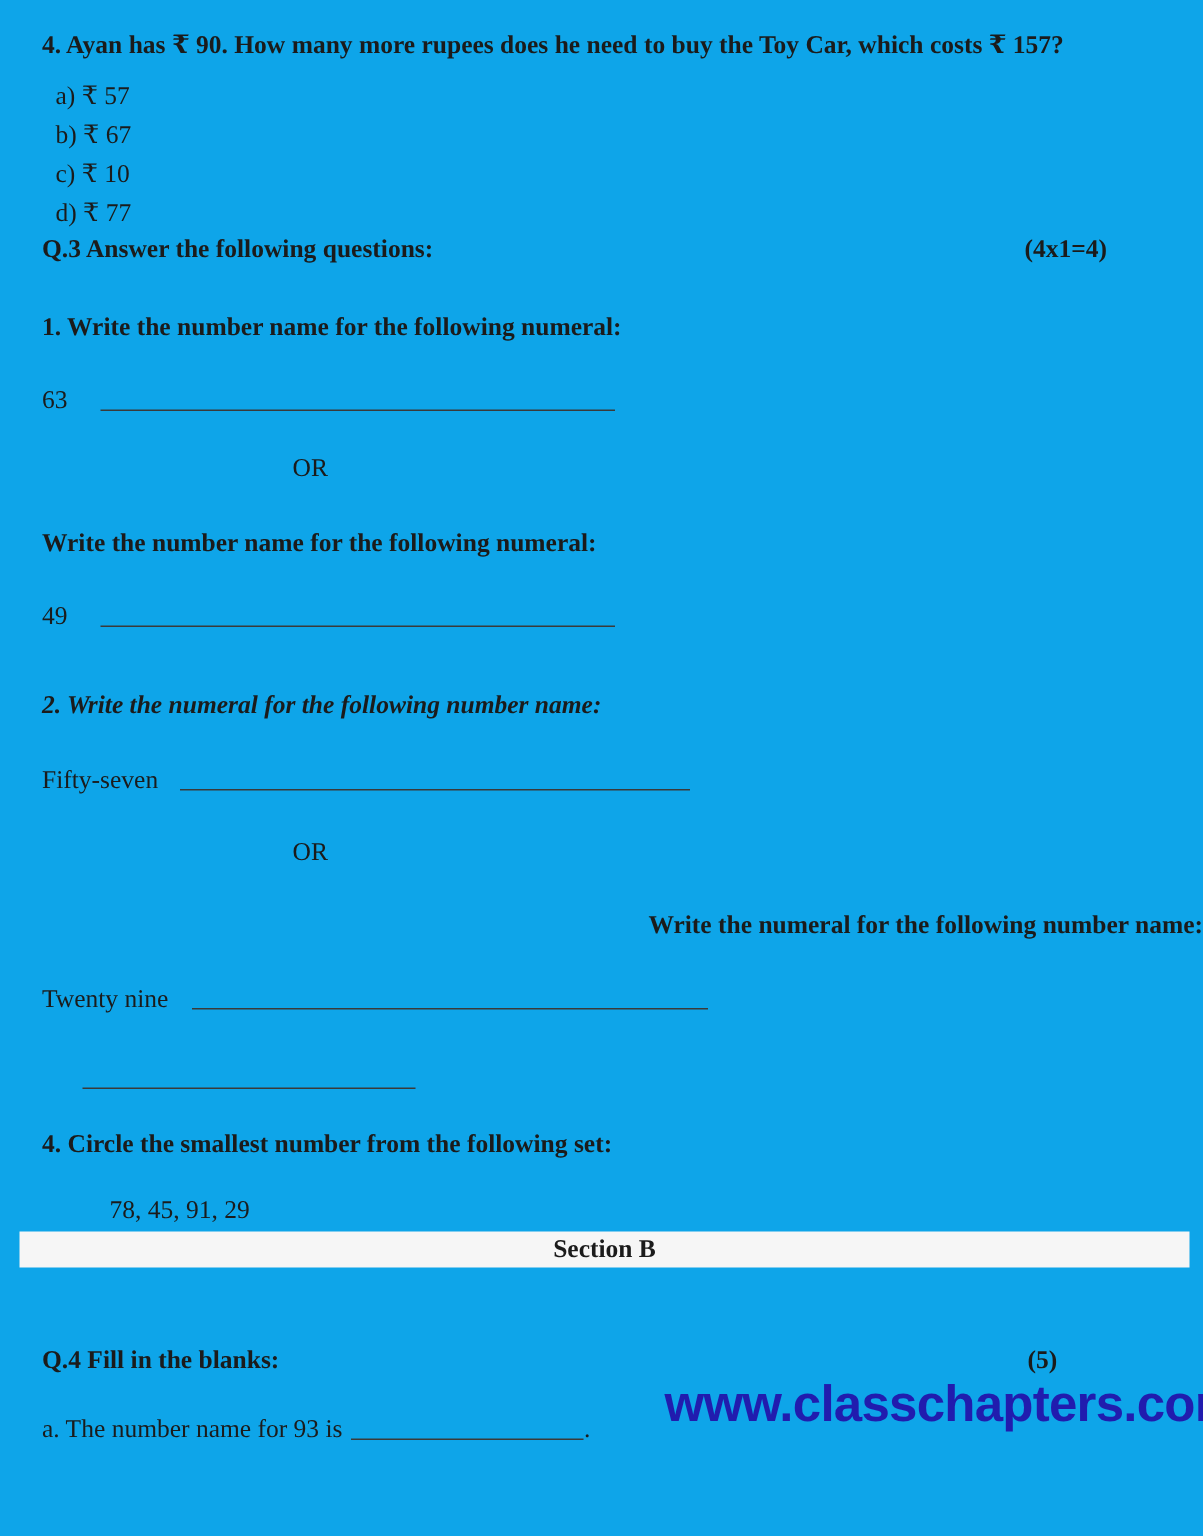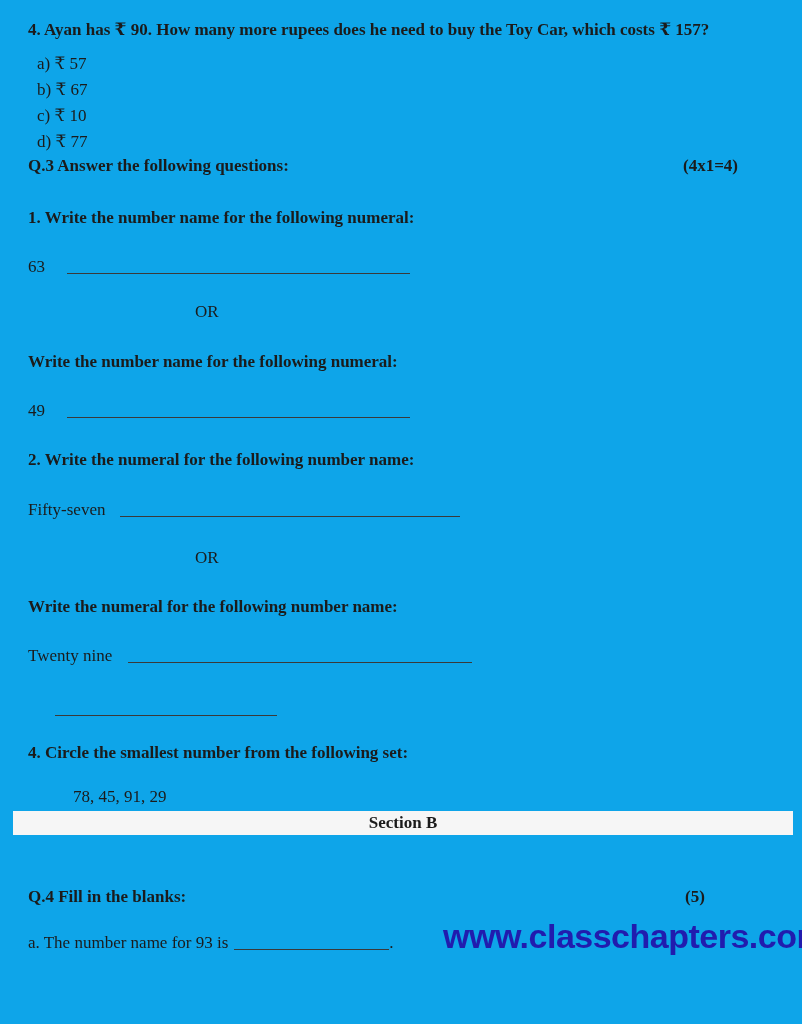--- a/index.html
+++ b/index.html
@@ -25,24 +25,24 @@
 
   .q3-head-row { position: relative; width: 760px; }
   .q3-marks { position: absolute; left: 655px; top: 0; font-weight: bold; }
 
   .s1-prompt   { margin-top: 30px; font-weight: bold; }
   .s1-row      { margin-top: 27px; }
   .or-row-1    { margin-top: 23px; padding-left: 167px; }
   .s1-alt      { margin-top: 28px; font-weight: bold; }
   .s1-alt-row  { margin-top: 27px; }
 
-  .s2-prompt   { margin-top: 27px; font-weight: bold; }
+  .s2-prompt   { margin-top: 37px; font-weight: bold; font-style: italic; }
   .s2-row      { margin-top: 28px; }
   .or-row-2    { margin-top: 26px; padding-left: 167px; }
-  .s2-alt      { margin-top: 27px; font-weight: bold; }
+  .s2-alt      { margin-top: 27px; font-weight: bold; text-align: right; }
   .s2-alt-row  { margin-top: 27px; }
 
   .s3-para { margin-top: 27px; font-weight: bold; width: 748px; line-height: 30px; }
   .s4-prompt { margin-top: 18px; font-weight: bold; }
   .number-set { margin-top: 22px; padding-left: 45px; }
 
   .section-band {
     margin-top: 3px;
     margin-left: -15px;
     width: 780px;

